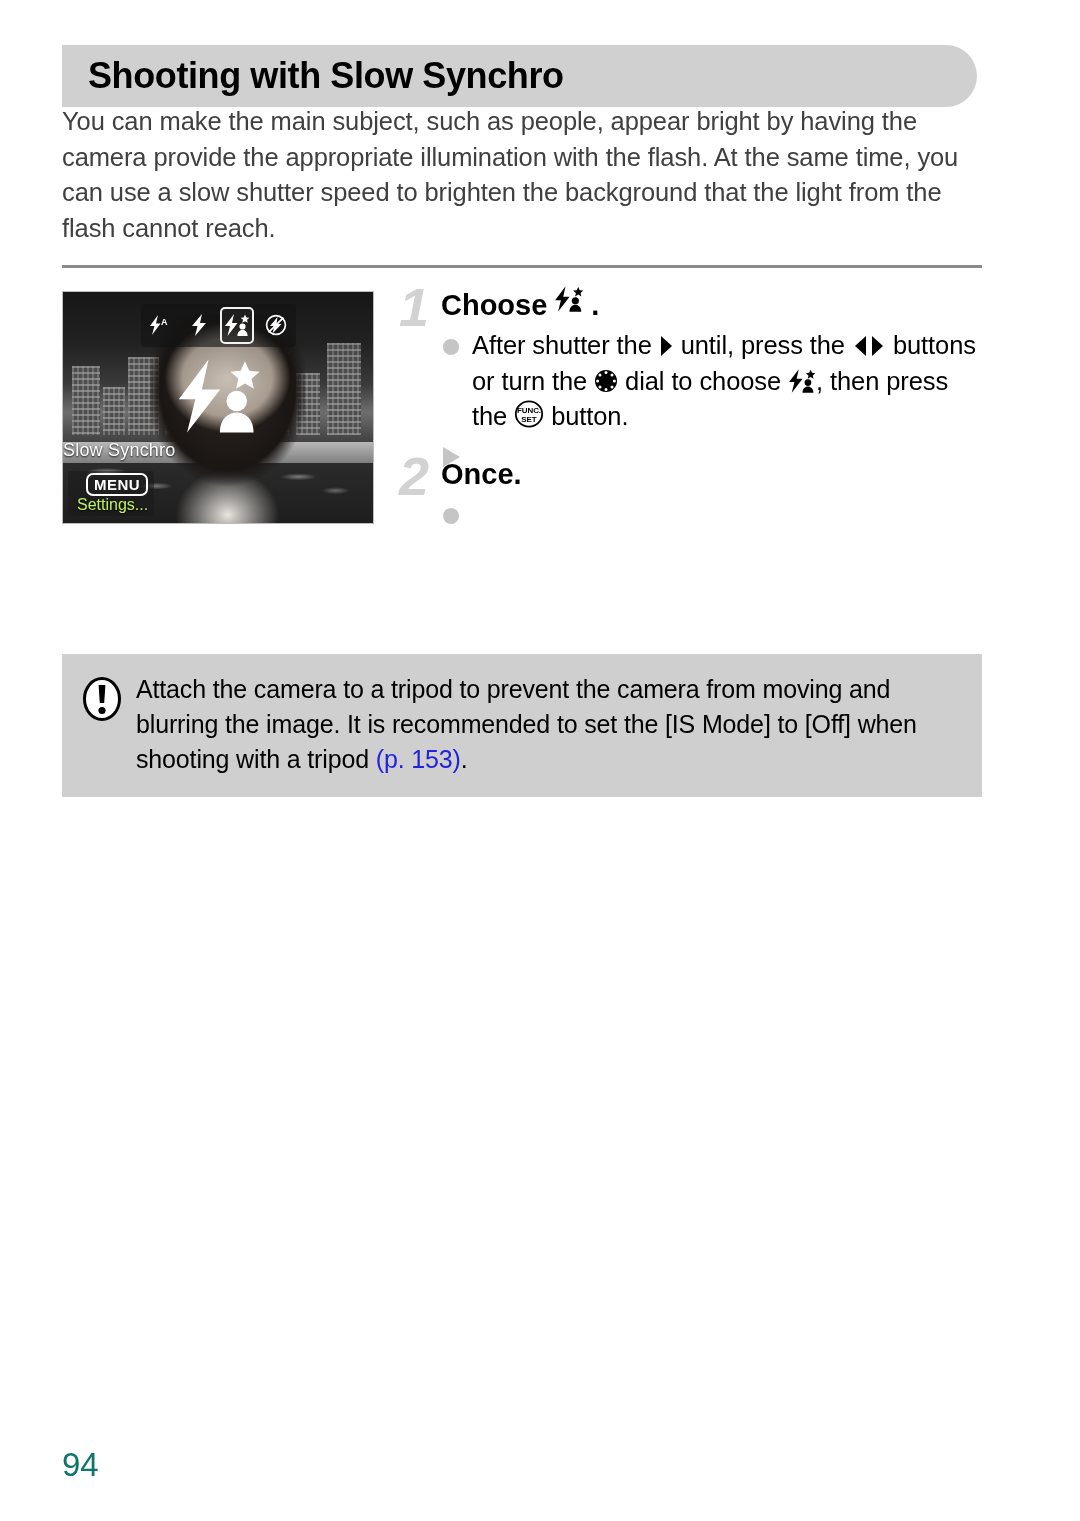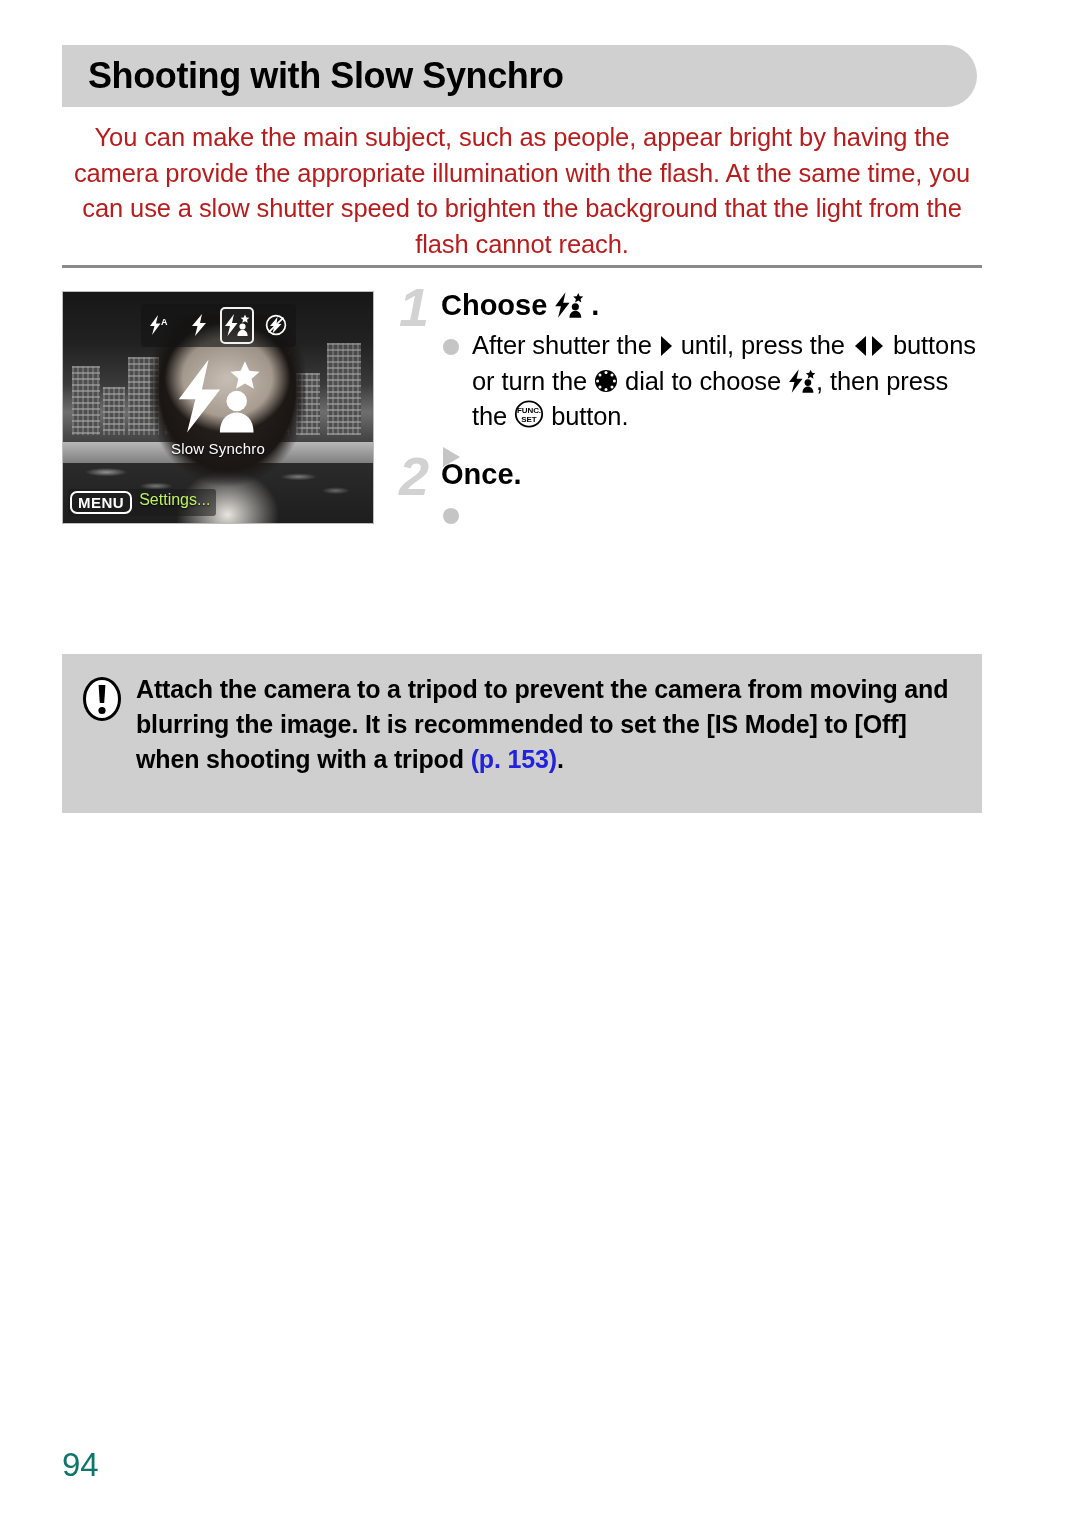--- a/index.html
+++ b/index.html
@@ -42,27 +42,26 @@
     font-weight: bold;
     letter-spacing: -0.4px;
     color: #000;
     white-space: nowrap;
   }
 
   
   .intro {
     position: absolute;
     left: 62px;
-    top: 120px;
+    top: 104px;
     width: 920px;
     font-size: 25.5px;
     line-height: 35.5px;
-    color: #b91c1c;
+    color: #404040;
     letter-spacing: -0.1px;
-    text-align: center;
   }
 
   
   .divider {
     position: absolute;
     left: 62px;
     top: 265px;
     width: 920px;
     height: 3px;
     background: #8a8a8a;
@@ -173,35 +172,35 @@
     width: 30%;
     height: 34%;
     display: flex;
     align-items: center;
     justify-content: center;
   }
   .mode-caption {
     position: absolute;
     left: 0; right: 0;
     top: 64%;
-    text-align: center;
     color: #ffffff;
-    font-size: 15px;
+    font-size: 18px;
     letter-spacing: .2px;
     text-shadow: 0 1px 2px rgba(0,0,0,.9);
   }
   .menu-hint {
     position: absolute;
     left: 5px;
     bottom: 7px;
     display: flex;
-    align-items: flex-start;
+    align-items: flex-end;
     background: rgba(25,25,25,.55);
     padding: 2px 6px 2px 2px;
     border-radius: 3px;
+    flex-direction: column;
   }
   .menu-key {
     display: inline-block;
     border: 2px solid #ffffff;
     border-radius: 7px;
     color: #ffffff;
     font-size: 15px;
     font-weight: bold;
     letter-spacing: .5px;
     padding: 0 6px;
@@ -237,21 +236,20 @@
     color: #d2d2d2;
     line-height: 54px;
     user-select: none;
   }
   .step-head {
     margin-left: 48px;
     font-size: 29px;
     font-weight: bold;
     line-height: 38px;
     display: flex;
-    align-items: center;
     gap: 7px;
   }
   .step-body {
     margin-left: 48px;
     margin-top: 4px;
   }
   .bullet-row {
     position: relative;
     padding-left: 31px;
     font-size: 25.5px;
@@ -289,24 +287,23 @@
 
   
   .note-box {
     position: absolute;
     left: 62px;
     top: 654px;
     width: 920px;
     min-height: 112px;
     background: #cfcfcf;
     box-sizing: border-box;
-    padding: 18px 22px 36px 20px;
+    padding: 18px 22px 20px 20px;
     display: flex;
     align-items: flex-start;
-    font-weight: bold;
   }
   .note-icon {
     flex: 0 0 auto;
     width: 44px;
     margin-top: 4px;
   }
   .note-text {
     flex: 1 1 auto;
     font-size: 25px;
     line-height: 35px;

